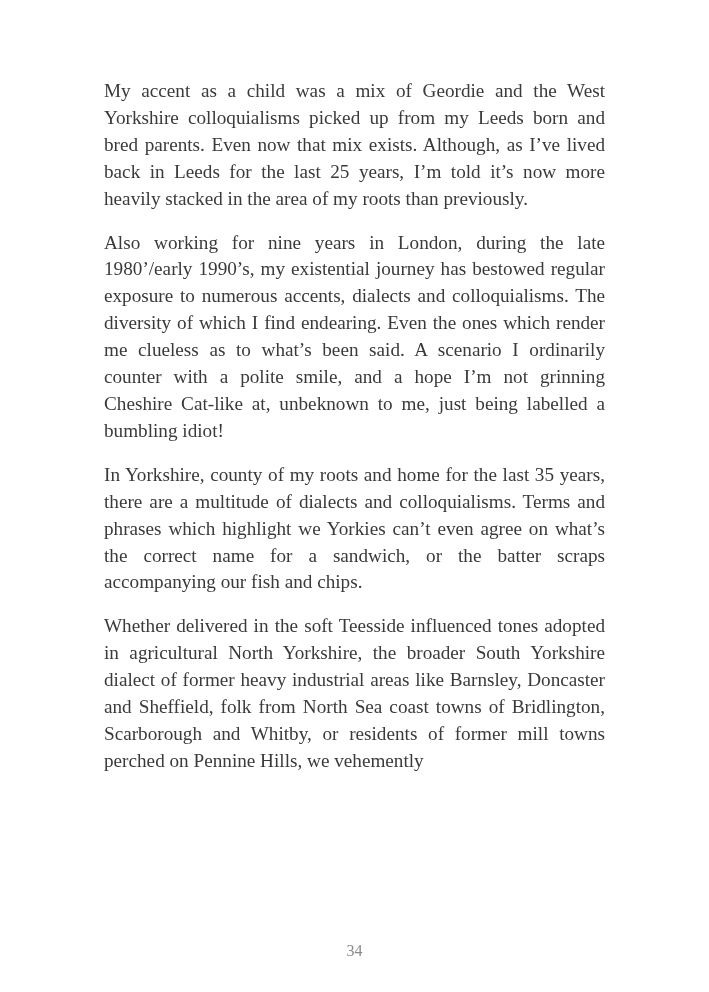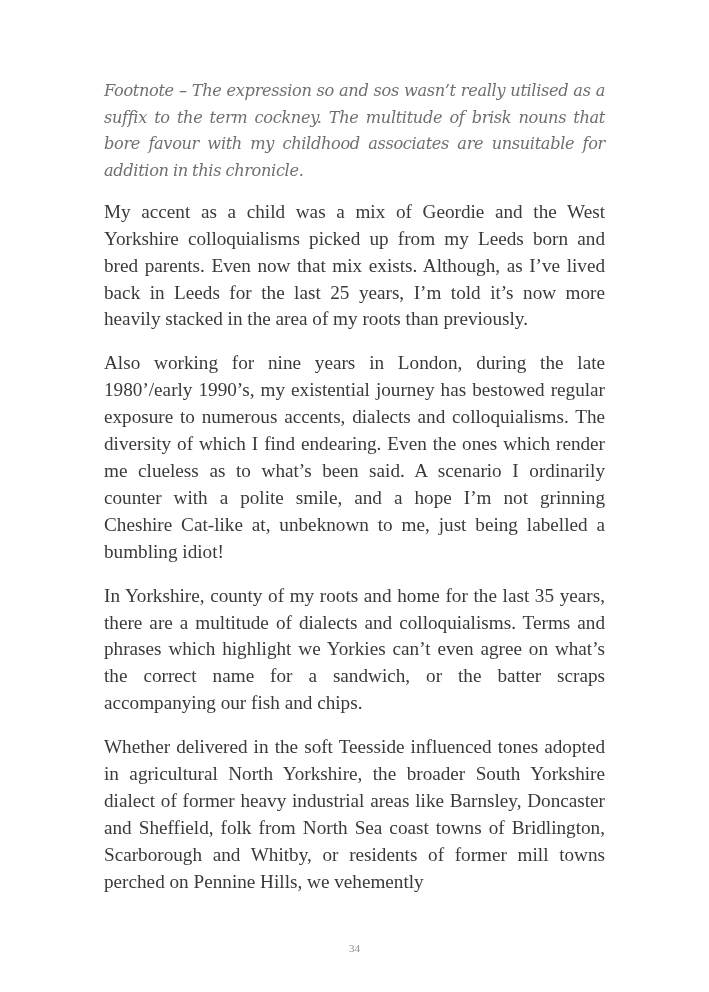--- a/index.html
+++ b/index.html
@@ -38,28 +38,27 @@
       text-align: justify;
       margin: 0 0 17px 0;
     }
     .page-number {
       position: absolute;
       top: 942px;
       left: 0;
       width: 709px;
       text-align: center;
       font-family: "Liberation Serif", serif;
-      font-size: 11px;
+      font-size: 16px;
       color: #8a8a8a;
     }
   </style>
 </head>
 <body>
 
 <div class="page">
-  <p class="footnote">Footnote – The expression so and sos wasn’t really utilised as a suffix to the term cockney. The multitude of brisk nouns that bore favour with my childhood associates are unsuitable for addition in this chronicle.</p>
   <p class="para">My accent as a child was a mix of Geordie and the West Yorkshire colloquialisms picked up from my Leeds born and bred parents. Even now that mix exists. Although, as I’ve lived back in Leeds for the last 25 years, I’m told it’s now more heavily stacked in the area of my roots than previously.</p>
   <p class="para">Also working for nine years in London, during the late 1980’/early 1990’s, my existential journey has bestowed regular exposure to numerous accents, dialects and colloquialisms. The diversity of which I find endearing. Even the ones which render me clueless as to what’s been said. A scenario I ordinarily counter with a polite smile, and a hope I’m not grinning Cheshire Cat-like at, unbeknown to me, just being labelled a bumbling idiot!</p>
   <p class="para">In Yorkshire, county of my roots and home for the last 35 years, there are a multitude of dialects and colloquialisms. Terms and phrases which highlight we Yorkies can’t even agree on what’s the correct name for a sandwich, or the batter scraps accompanying our fish and chips.</p>
   <p class="para">Whether delivered in the soft Teesside influenced tones adopted in agricultural North Yorkshire, the broader South Yorkshire dialect of former heavy industrial areas like Barnsley, Doncaster and Sheffield, folk from North Sea coast towns of Bridlington, Scarborough and Whitby, or residents of former mill towns perched on Pennine Hills, we vehemently</p>
 </div>
 
 <div class="page-number">34</div>
 
 </body></html>

